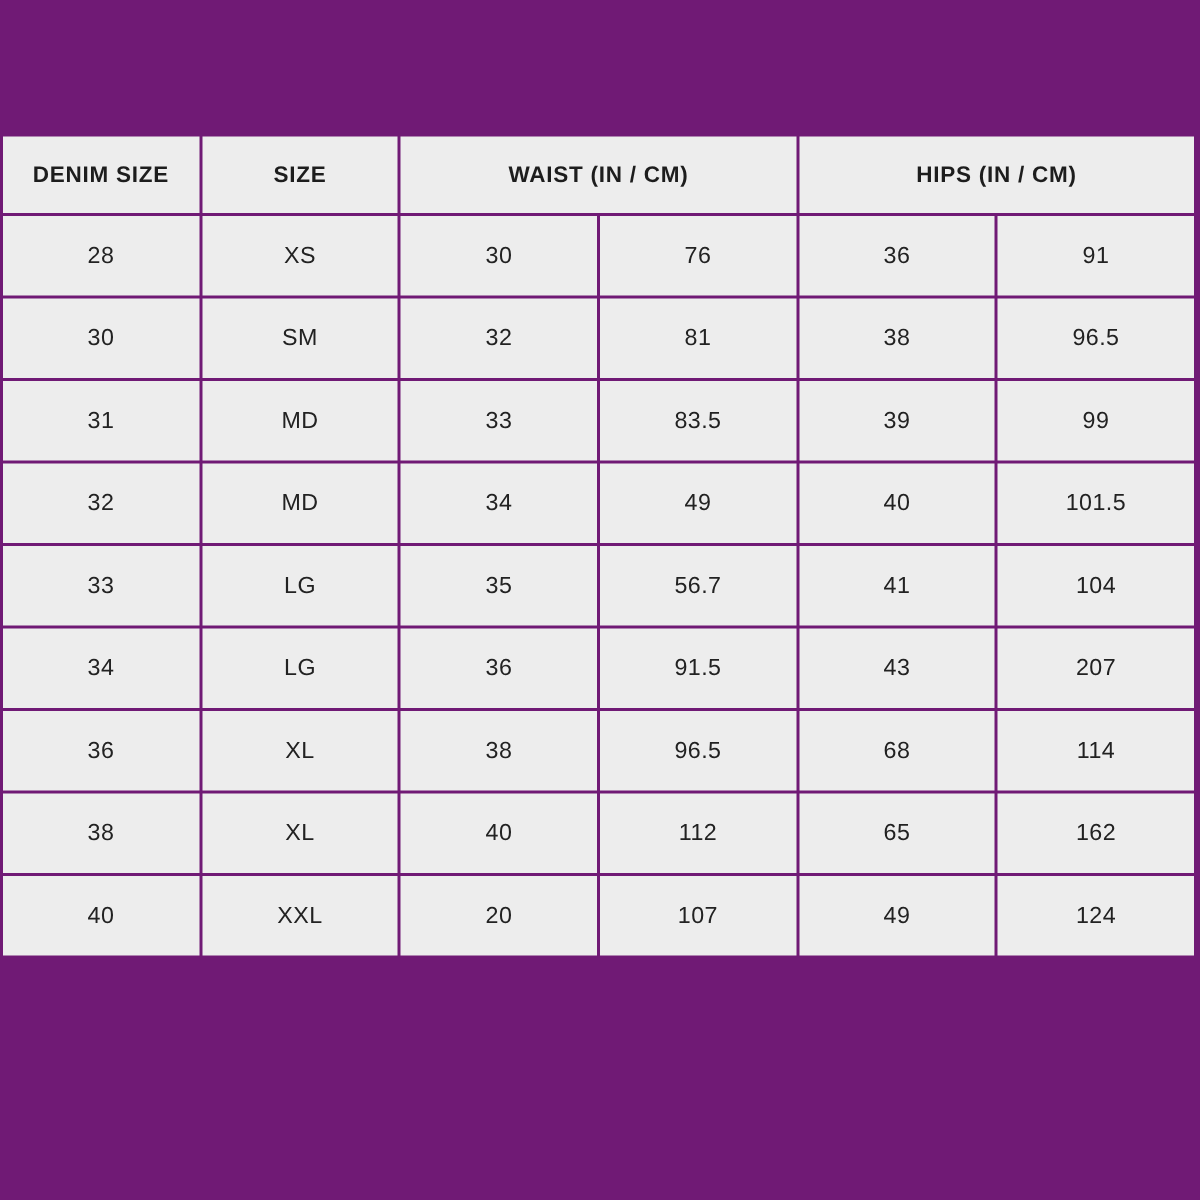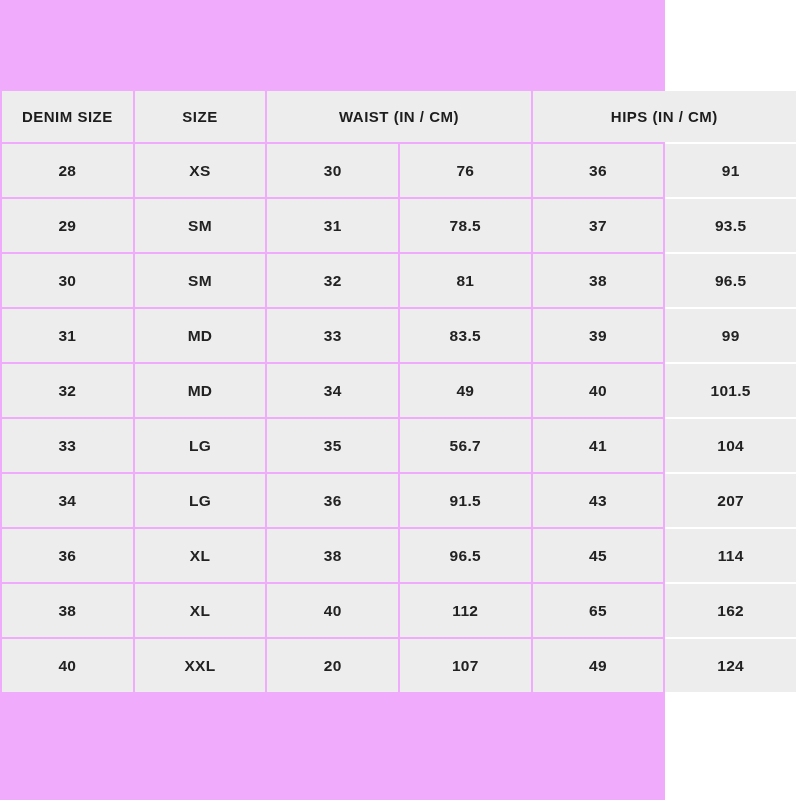--- a/index.html
+++ b/index.html
@@ -4,23 +4,23 @@
 <style>
   html, body {
     margin: 0;
     padding: 0;
     background: #ffffff;
     width: 800px;
     height: 800px;
     font-family: "Liberation Sans", sans-serif;
   }
   .page {
-    width: 665px;
+    width: 800px;
     height: 800px;
-    background: #f0abfc;
+    background: #701a75;
     box-sizing: border-box;
     padding-top: 89px;
   }
   table.size-chart {
     border-collapse: separate;
     border-spacing: 2px;
     table-layout: fixed;
     width: 798px;
     margin: 0;
   }
@@ -37,21 +37,21 @@
   table.size-chart th {
     height: 51px;
     font-size: 15px;
     font-weight: bold;
     letter-spacing: 0.5px;
     color: #1d1d1d;
   }
   table.size-chart td {
     height: 53px;
     font-size: 15.5px;
-    font-weight: bold;
+    font-weight: normal;
     letter-spacing: 0.3px;
     color: #222222;
     text-align: center;
   }
 </style>
 </head>
 <body>
 
 <div class="page">
   <table class="size-chart">
@@ -72,28 +72,20 @@
       </tr>
     </thead>
     <tbody>
       <tr>
         <td>28</td>
         <td>XS</td>
         <td>30</td>
         <td>76</td>
         <td>36</td>
         <td>91</td>
-      </tr>
-      <tr>
-        <td>29</td>
-        <td>SM</td>
-        <td>31</td>
-        <td>78.5</td>
-        <td>37</td>
-        <td>93.5</td>
       </tr>
       <tr>
         <td>30</td>
         <td>SM</td>
         <td>32</td>
         <td>81</td>
         <td>38</td>
         <td>96.5</td>
       </tr>
       <tr>
@@ -126,21 +118,21 @@
         <td>36</td>
         <td>91.5</td>
         <td>43</td>
         <td>207</td>
       </tr>
       <tr>
         <td>36</td>
         <td>XL</td>
         <td>38</td>
         <td>96.5</td>
-        <td>45</td>
+        <td>68</td>
         <td>114</td>
       </tr>
       <tr>
         <td>38</td>
         <td>XL</td>
         <td>40</td>
         <td>112</td>
         <td>65</td>
         <td>162</td>
       </tr>

